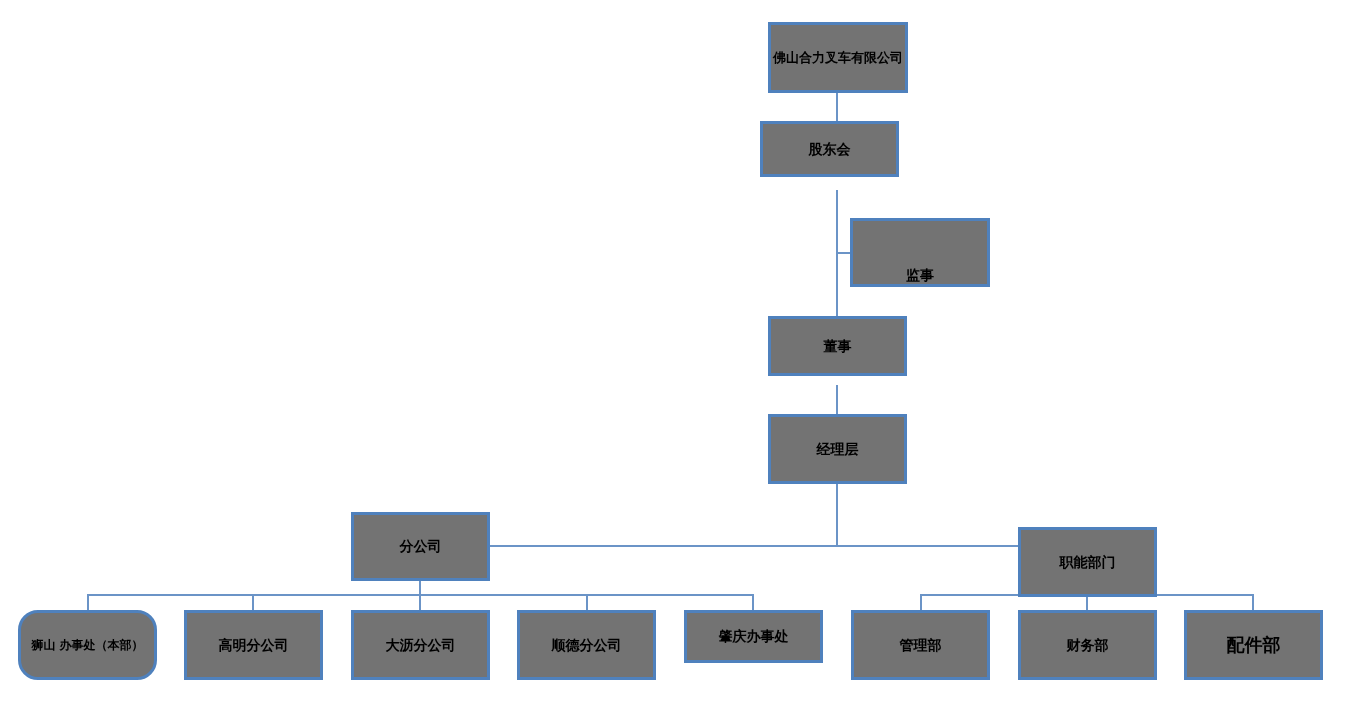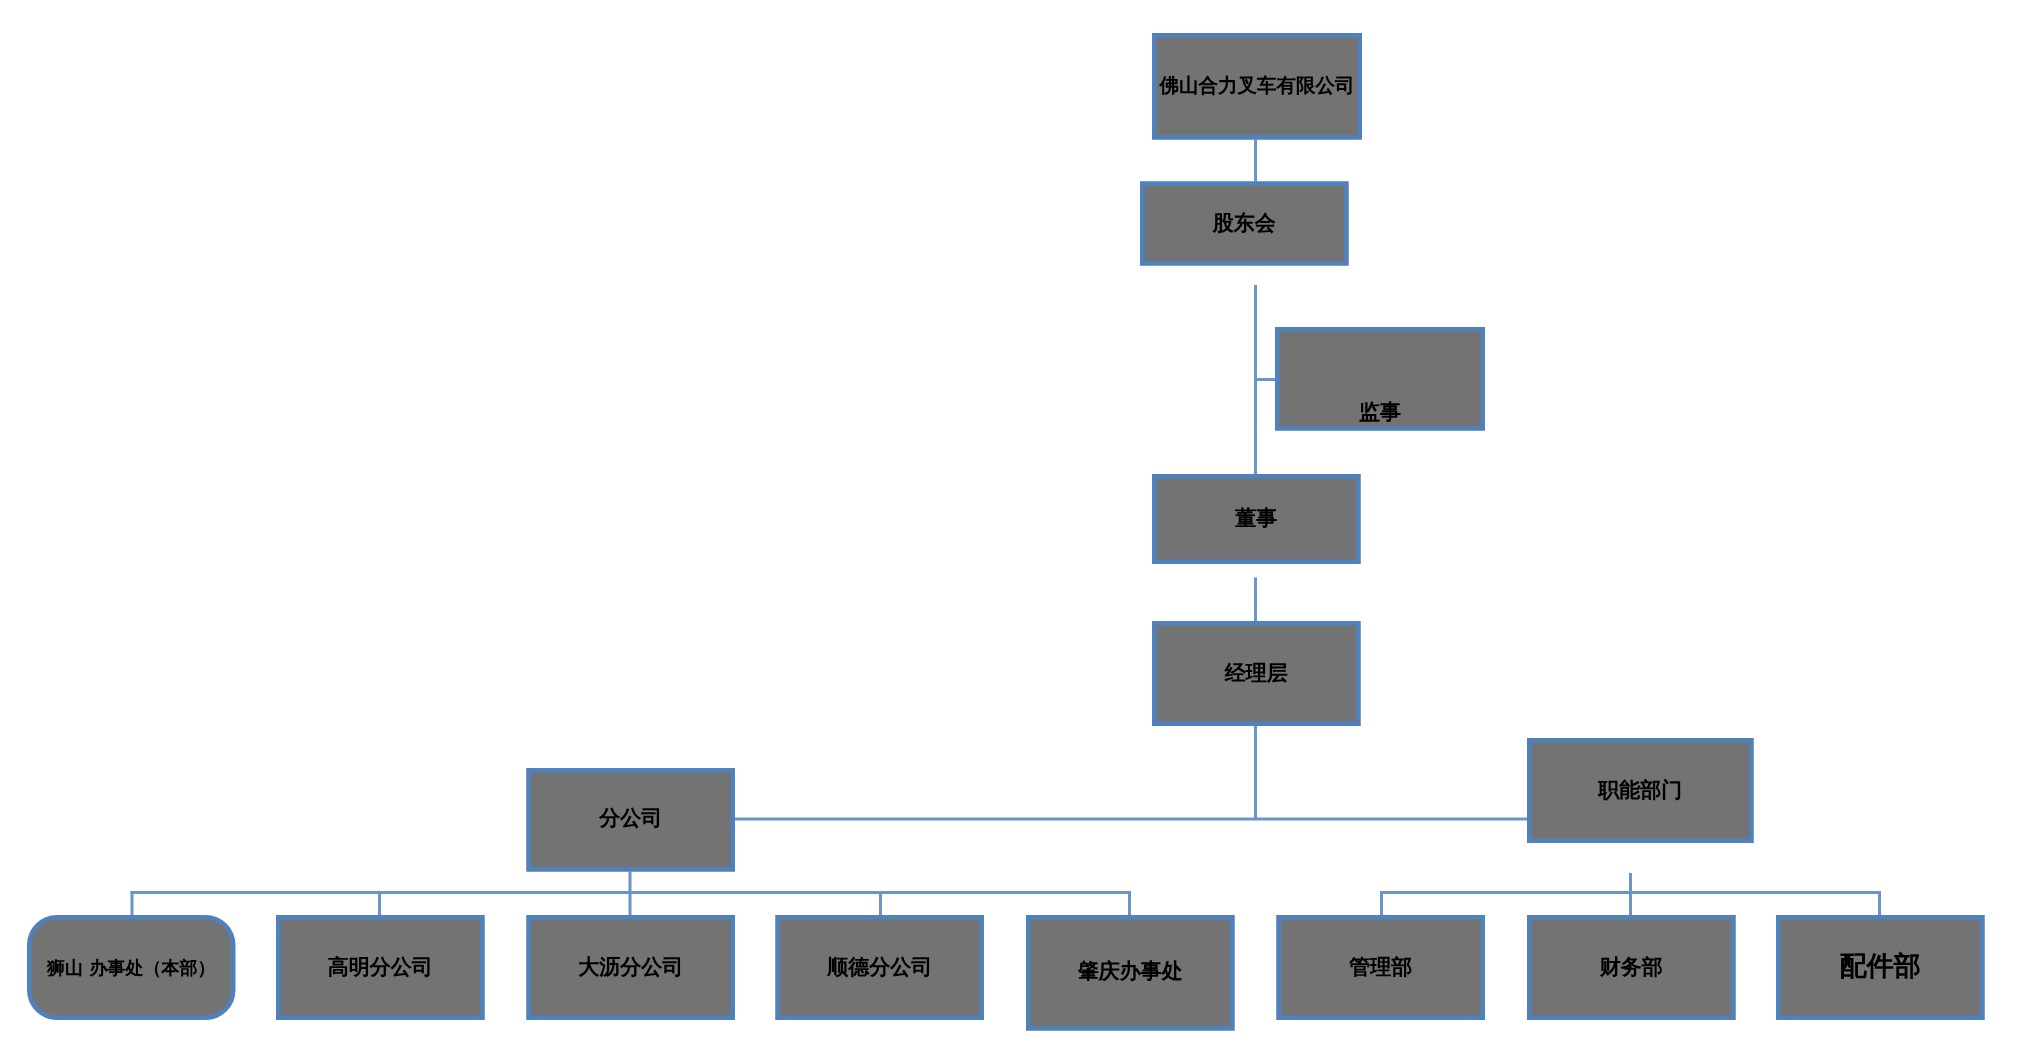--- a/index.html
+++ b/index.html
@@ -67,36 +67,36 @@
     </div>
     <div class="org-node" style="left: 768px; top: 316px; width: 139px; height: 60px; border-color: rgb(79, 129, 189);">
       <span style="font-size: 14px; color: rgb(0, 0, 0);">董事</span>
     </div>
     <div class="org-node" style="left: 768px; top: 414px; width: 139px; height: 70px; border-color: rgb(79, 129, 189);">
       <span style="font-size: 14px; color: rgb(0, 0, 0);">经理层</span>
     </div>
     <div class="org-node" style="left: 351px; top: 512px; width: 139px; height: 69px; border-color: rgb(79, 129, 189);">
       <span style="font-size: 14px; color: rgb(0, 0, 0);">分公司</span>
     </div>
-    <div class="org-node" style="left: 1018px; top: 492px; width: 151px; height: 70px; border-color: rgb(79, 129, 189);">
+    <div class="org-node" style="left: 1018px; top: 527px; width: 139px; height: 70px; border-color: rgb(79, 129, 189);">
       <span style="font-size: 14px; color: rgb(0, 0, 0);">职能部门</span>
     </div>
     <div class="org-node" style="left: 18px; top: 610px; width: 139px; height: 70px; border-color: rgb(79, 129, 189); border-radius: 20px;">
       <span style="font-size: 12px; color: rgb(0, 0, 0);">狮山 办事处（本部）</span>
     </div>
     <div class="org-node" style="left: 184px; top: 610px; width: 139px; height: 70px; border-color: rgb(79, 129, 189);">
       <span style="font-size: 14px; color: rgb(0, 0, 0);">高明分公司</span>
     </div>
     <div class="org-node" style="left: 351px; top: 610px; width: 139px; height: 70px; border-color: rgb(79, 129, 189);">
       <span style="font-size: 14px; color: rgb(0, 0, 0);">大沥分公司</span>
     </div>
     <div class="org-node" style="left: 517px; top: 610px; width: 139px; height: 70px; border-color: rgb(79, 129, 189);">
       <span style="font-size: 14px; color: rgb(0, 0, 0);">顺德分公司</span>
     </div>
-    <div class="org-node" style="left: 684px; top: 610px; width: 139px; height: 77px; border-color: rgb(79, 129, 189);">
+    <div class="org-node" style="left: 684px; top: 610px; width: 139px; height: 53px; border-color: rgb(79, 129, 189);">
       <span style="font-size: 14px; color: rgb(0, 0, 0);">肇庆办事处</span>
     </div>
     <div class="org-node" style="left: 851px; top: 610px; width: 139px; height: 70px; border-color: rgb(79, 129, 189);">
       <span style="font-size: 14px; color: rgb(0, 0, 0);">管理部</span>
     </div>
     <div class="org-node" style="left: 1018px; top: 610px; width: 139px; height: 70px; border-color: rgb(79, 129, 189);">
       <span style="font-size: 14px; color: rgb(0, 0, 0);">财务部</span>
     </div>
     <div class="org-node" style="left: 1184px; top: 610px; width: 139px; height: 70px; border-color: rgb(79, 129, 189);">
       <span style="font-size: 18px; color: rgb(0, 0, 0);">配件部</span>

